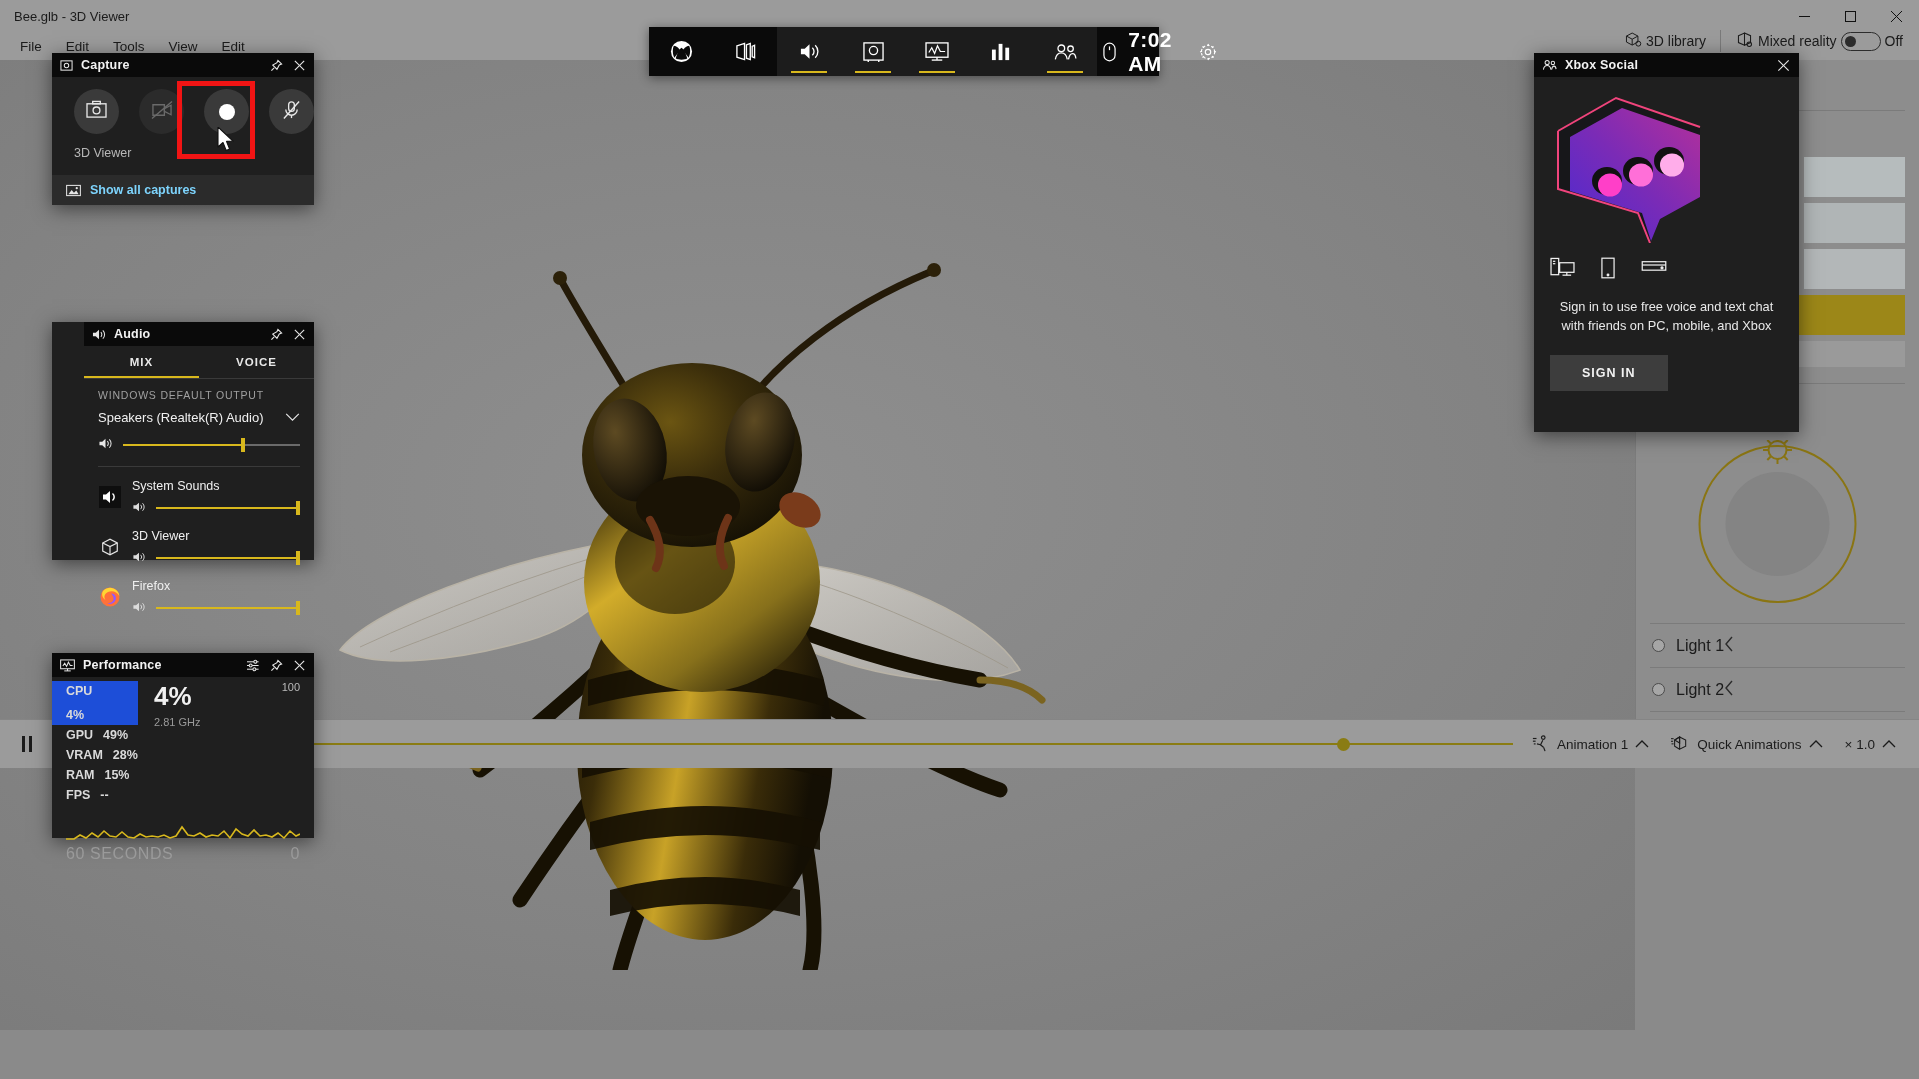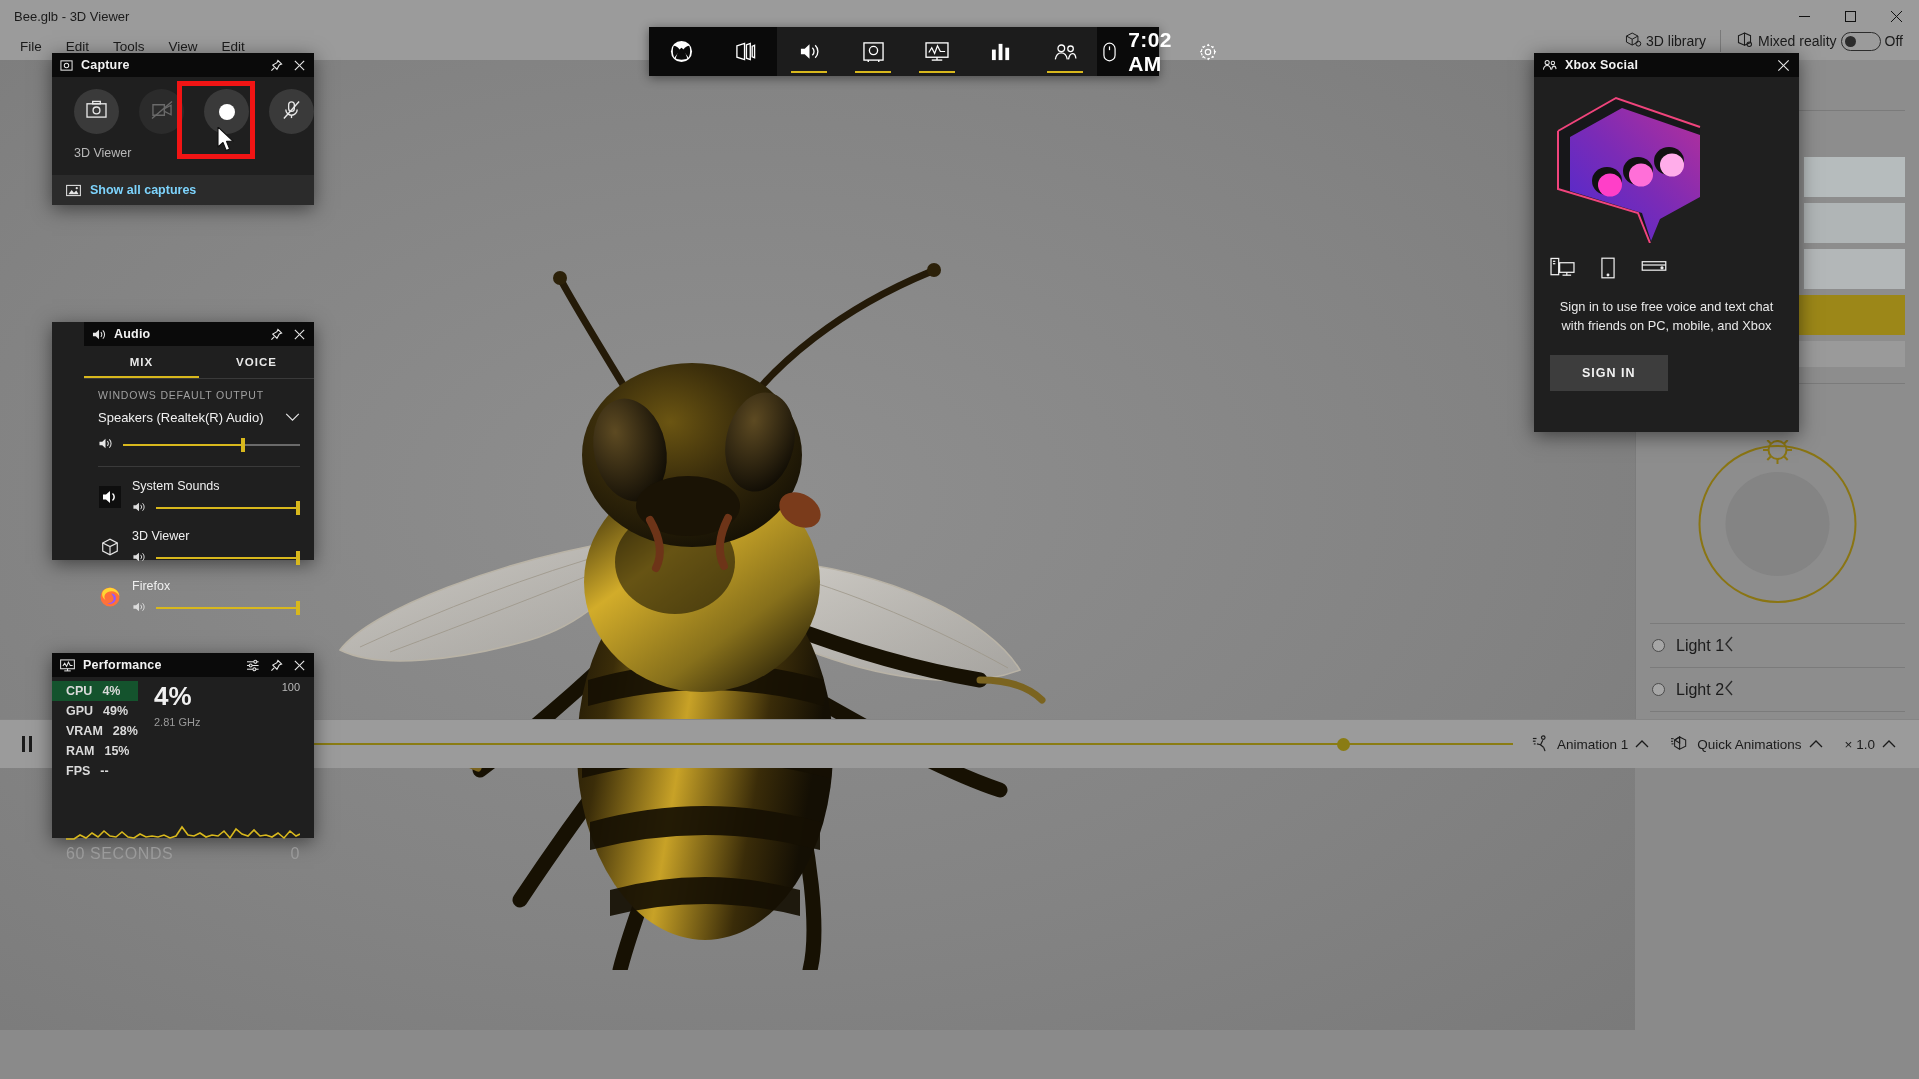--- a/index.html
+++ b/index.html
@@ -142,21 +142,21 @@
   .app-row { display:flex; align-items:center; gap:10px; padding:9px 14px 0 14px; }
   .app-icon { width:24px; height:24px; display:flex; align-items:center; justify-content:center; flex:0 0 24px; }
   .app-meta { flex:1; }
   .app-name { font-size:12.5px; color:#f0f0f0; }
 
   
   #perf { left:52px; top:653px; width:262px; height:185px; }
   .perf-body { display:flex; padding-top:4px; position:relative; height:112px; }
   .perf-list { width:86px; }
   .perf-item { display:flex; gap:10px; font-size:12.5px; color:#dadada; padding:3px 0 3px 14px; font-weight:bold; }
-  .perf-item.sel { background:#14532d; }
+  .perf-item.sel { background:#1d4ed8;flex-direction:column; }
   .perf-big { padding-left:16px; }
   .perf-val { font-size:26px; color:#f0f0f0; font-weight:bold; }
   .perf-sub { font-size:11px; color:#9a9a9a; margin-top:4px; }
   .perf-max { position:absolute; right:14px; top:4px; font-size:11px; color:#b9b9b9; }
   .perf-graph { position:relative; height:56px; margin:0 14px; }
   .perf-foot { display:flex; justify-content:space-between; padding:0 14px; }
   .perf-foot span { font-size:16px; color:#9a9a9a; letter-spacing:.6px;text-align:right; }
 
   
   #social { left:1534px; top:53px; width:265px; height:379px; background:#1f1f1f; }

